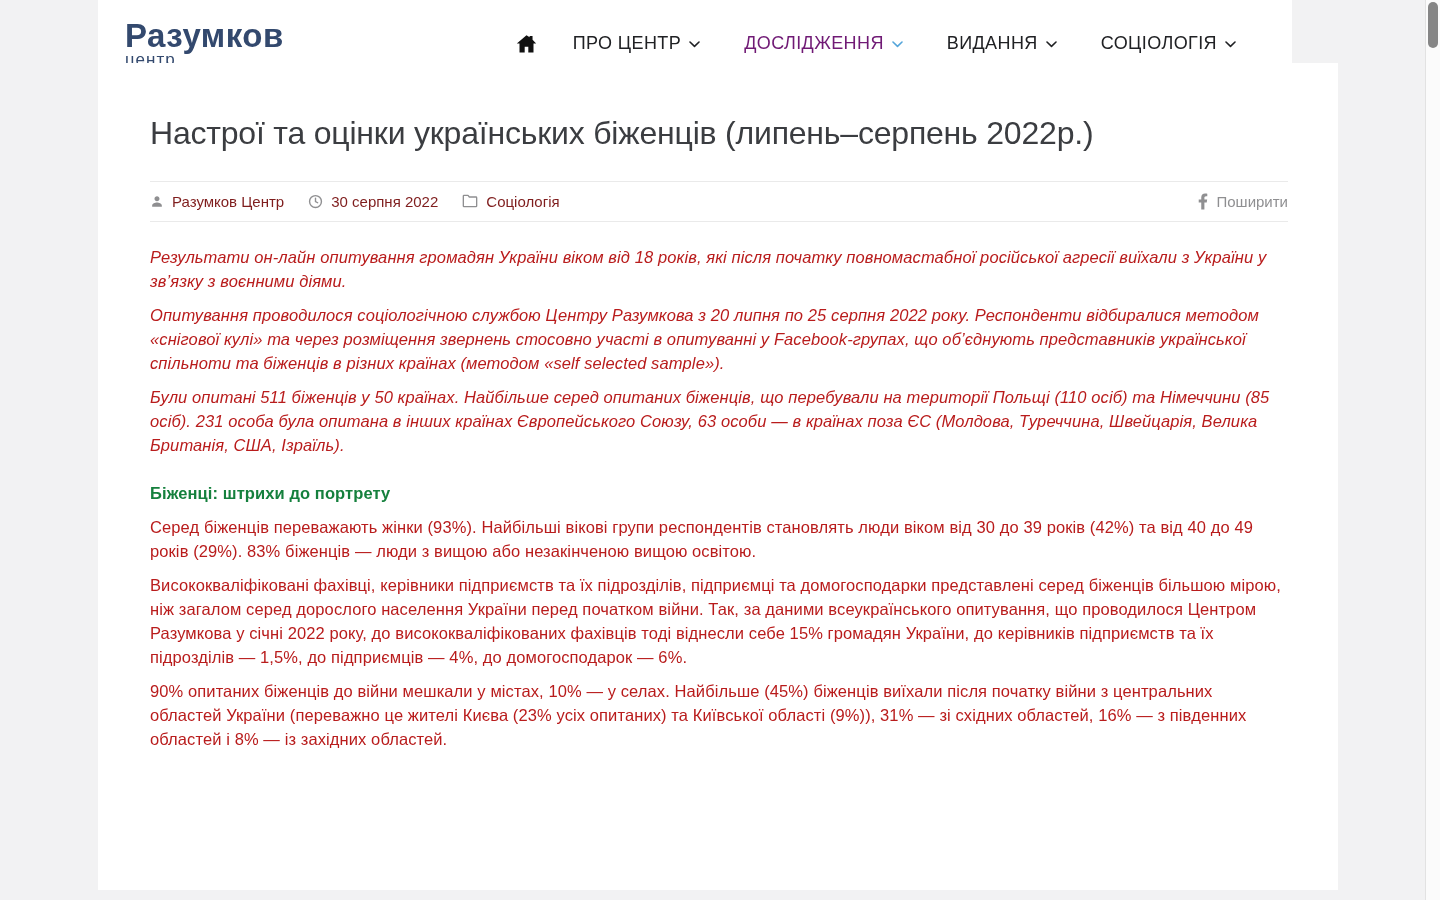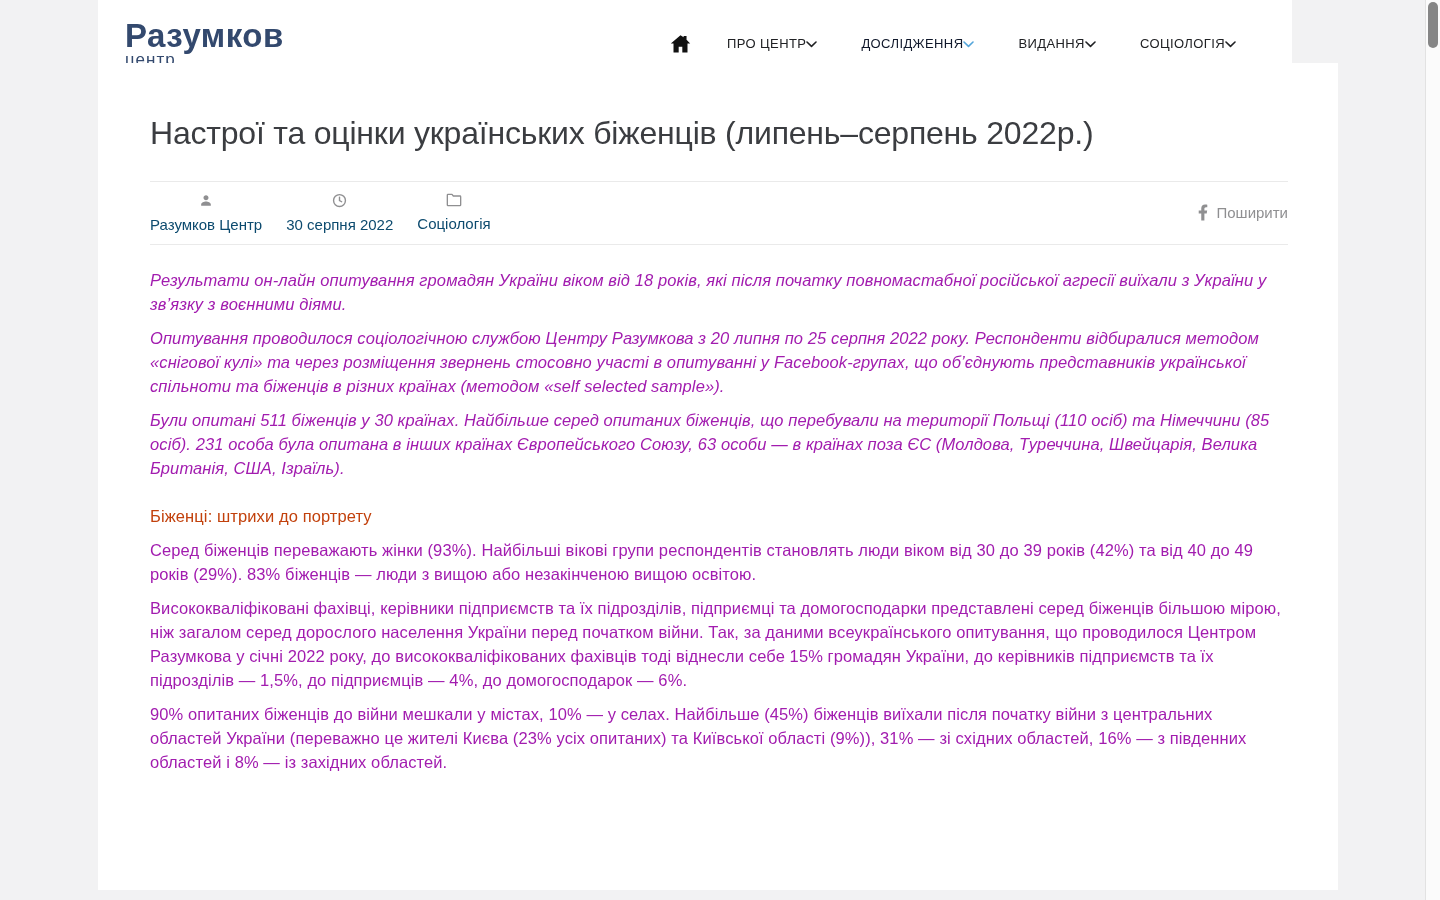--- a/index.html
+++ b/index.html
@@ -13,54 +13,54 @@
     position:absolute;left:98px;top:0;width:1194px;height:88px;
     background:#ffffff;border-bottom:1px solid #e8e8e9;box-sizing:border-box;
     display:flex;align-items:center;justify-content:space-between;
     padding:0 34px 0 27px;
   }
   .logo{cursor:pointer;line-height:1;}
   .logo-line1{font-size:33px;font-weight:800;color:#33496e;letter-spacing:.5px;}
   .logo-line2{font-size:17px;font-weight:400;color:#33496e;letter-spacing:1px;margin-top:-1px;}
   .nav{display:flex;align-items:center;}
   .nav-item{
-    display:flex;align-items:center;
-    padding:8px 22px;font-size:13px;color:#202124;letter-spacing:.4px;
+    display:flex;align-items:center;gap:8px;
+    padding:8px 22px;font-size:18px;color:#202124;letter-spacing:.4px;
     text-decoration:none;cursor:pointer;white-space:nowrap;text-align:right;
   }
   .nav-item.home{padding:8px 14px 8px 0;}
-  .nav-item.active{color:#0f172a;}
+  .nav-item.active{color:#701a75;}
   .chev{display:inline-block;margin-top:2px;}
   
   .main{
     position:absolute;left:98px;top:63px;width:1240px;height:827px;
     background:#ffffff;
   }
   .article{padding:50px 50px 0 52px;}
   .title{
     margin:0 0 26px 0;font-size:32px;font-weight:500;color:#3b3d41;
     letter-spacing:-.2px;line-height:1.3;
   }
   .meta{
     display:flex;align-items:center;
     border-top:1px solid #eaeaea;border-bottom:1px solid #eaeaea;
     padding:11px 0;font-size:15px;color:#8f8f91;
   }
-  .meta-item{display:flex;align-items:center;gap:8px;margin-right:24px;color:#0c4a6e;text-decoration:none;flex-direction:column;}
+  .meta-item{display:flex;align-items:center;gap:8px;margin-right:24px;color:#7f1d1d;text-decoration:none;}
   .share{margin-left:auto;margin-right:0;display:flex;align-items:center;gap:8px;cursor:pointer;justify-content:space-between;}
   .icon{flex:0 0 auto;display:block;}
   
   .content{padding-top:23px;}
   .content p{
-    margin:0 0 10px 0;font-size:16.5px;line-height:24px;color:#a21caf;
+    margin:0 0 10px 0;font-size:16.5px;line-height:24px;color:#b91c1c;
     letter-spacing:.1px;
   }
   .content p.italic{font-style:italic;}
   .content p.section-heading{
-    font-weight:400;color:#c2410c;margin:24px 0 10px 0;
+    font-weight:700;color:#15803d;margin:24px 0 10px 0;
   }
   
   .scroll-track{
     position:absolute;right:0;top:0;width:15px;height:900px;
     background:#fbfbfb;border-left:1px solid #e2e2e2;box-sizing:border-box;
   }
   .scroll-thumb{
     position:absolute;left:2px;top:2px;width:10px;height:46px;
     background:#868686;border-radius:6px;cursor:pointer;
   }
@@ -134,21 +134,21 @@
         <svg class="icon" width="10" height="17" viewBox="0 0 320 512" fill="#8f8f91">
           <path d="M279.14 288l14.22-92.66h-88.91v-60.13c0-25.35 12.42-50.06 52.24-50.06h40.42V6.26S260.43 0 225.36 0c-73.22 0-121.08 44.38-121.08 124.72v70.62H22.89V288h81.39v224h100.17V288z"></path>
         </svg>
         <span>Поширити</span>
       </a>
     </div>
 
     <div class="content">
       <p class="italic">Результати он-лайн опитування громадян України віком від 18 років, які після початку повномастабної російської агресії виїхали з України у зв’язку з воєнними діями.</p>
       <p class="italic">Опитування проводилося соціологічною службою Центру Разумкова з 20 липня по 25 серпня 2022 року. Респонденти відбиралися методом «снігової кулі» та через розміщення звернень стосовно участі в опитуванні у Facebook-групах, що об’єднують представників української спільноти та біженців в різних країнах (методом «self selected sample»).</p>
-      <p class="italic">Були опитані 511 біженців у 30 країнах. Найбільше серед опитаних біженців, що перебували на території Польщі (110 осіб) та Німеччини (85 осіб). 231 особа була опитана в інших країнах Європейського Союзу, 63 особи — в країнах поза ЄС (Молдова, Туреччина, Швейцарія, Велика Британія, США, Ізраїль).</p>
+      <p class="italic">Були опитані 511 біженців у 50 країнах. Найбільше серед опитаних біженців, що перебували на території Польщі (110 осіб) та Німеччини (85 осіб). 231 особа була опитана в інших країнах Європейського Союзу, 63 особи — в країнах поза ЄС (Молдова, Туреччина, Швейцарія, Велика Британія, США, Ізраїль).</p>
       <p class="section-heading">Біженці: штрихи до портрету</p>
       <p>Серед біженців переважають жінки (93%). Найбільші вікові групи респондентів становлять люди віком від 30 до 39 років (42%) та від 40 до 49 років (29%). 83% біженців — люди з вищою або незакінченою вищою освітою.</p>
       <p>Висококваліфіковані фахівці, керівники підприємств та їх підрозділів, підприємці та домогосподарки представлені серед біженців більшою мірою, ніж загалом серед дорослого населення України перед початком війни. Так, за даними всеукраїнського опитування, що проводилося Центром Разумкова у січні 2022 року, до висококваліфікованих фахівців тоді віднесли себе 15% громадян України, до керівників підприємств та їх підрозділів — 1,5%, до підприємців — 4%, до домогосподарок — 6%.</p>
       <p>90% опитаних біженців до війни мешкали у містах, 10% — у селах. Найбільше (45%) біженців виїхали після початку війни з центральних областей України (переважно це жителі Києва (23% усіх опитаних) та Київської області (9%)), 31% — зі східних областей, 16% — з південних областей і 8% — із західних областей.</p>
     </div>
   </article>
 </div>
 
 <div class="scroll-track">
   <div class="scroll-thumb"></div>

